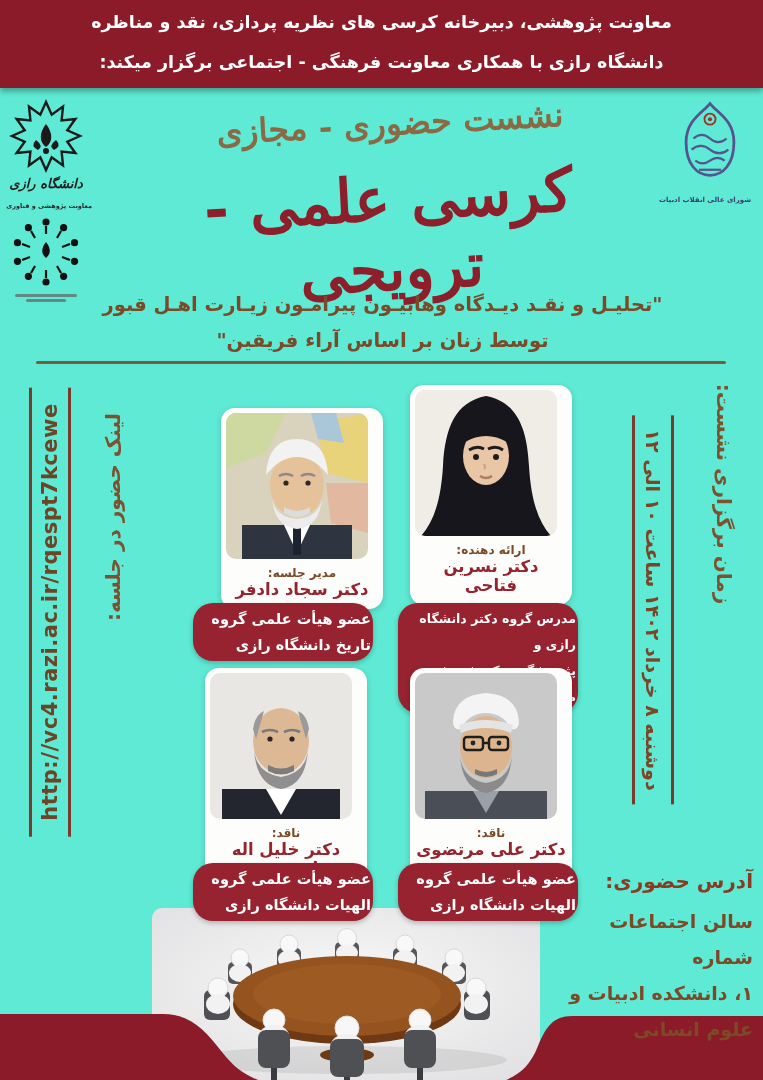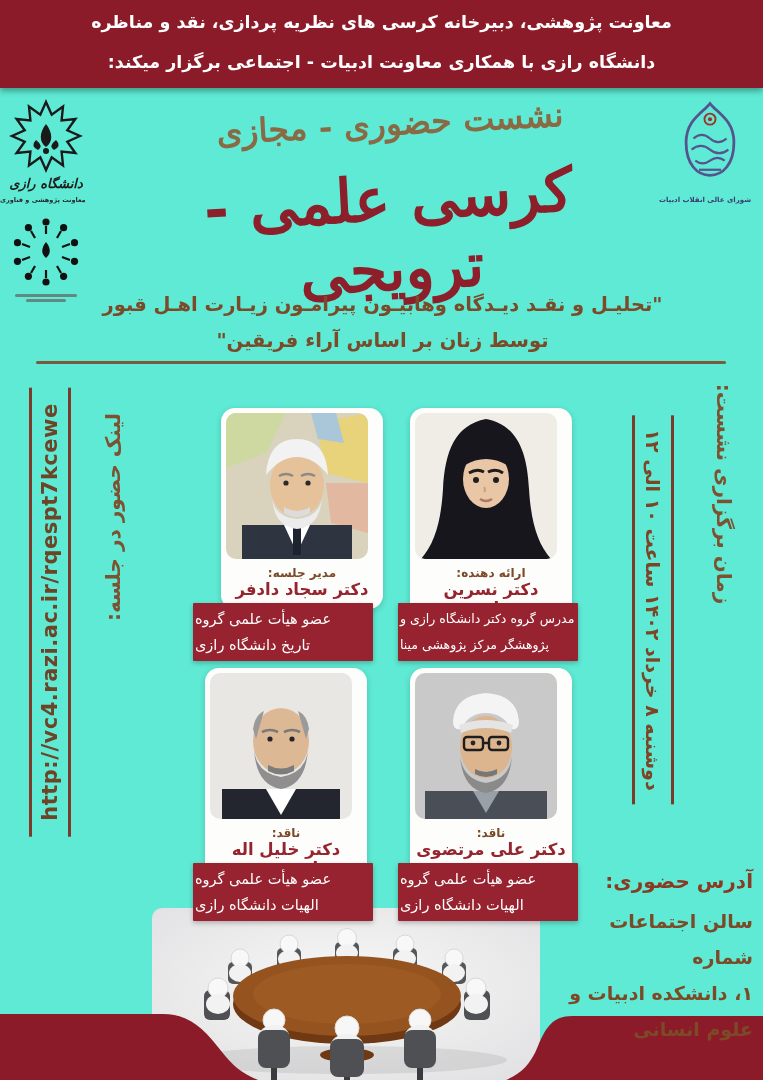--- a/index.html
+++ b/index.html
@@ -34,44 +34,44 @@
   .side-url{font-size:21px;color:#6d4426;direction:ltr;padding:6px 16px;
      border-top:3px solid #7b3a2a;border-bottom:3px solid #7b3a2a;letter-spacing:.5px;}
   
   .card{width:152px;background:#fdfdfc;border-radius:14px;padding:5px 5px 10px;
         box-shadow:0 2px 6px rgba(0,0,0,.18);z-index:4;}
   .card .photo{width:142px;height:146px;border-radius:10px;overflow:hidden;display:block;}
   .card .role{margin-top:7px;text-align:center;font-size:12px;font-weight:bold;
               color:#7d4a28;direction:rtl;}
   .card .name{margin-top:0;text-align:center;font-size:16.5px;font-weight:bold;
               color:#96242e;direction:rtl;}
-  .plate{width:176px;background:#96232f;border-radius:1px;color:#ffffff;
-         text-align:left;font-weight:normal;font-size:14.5px;line-height:26px;
+  .plate{width:176px;background:#96232f;border-radius:20px;color:#ffffff;
+         text-align:right;font-weight:bold;font-size:14.5px;line-height:26px;
          padding:3px 2px;box-shadow:0 2px 5px rgba(0,0,0,.25);z-index:4;direction:rtl;}
   .plate.small{font-size:12.5px;}
   
   .addr{right:10px;top:869px;width:200px;text-align:right;direction:rtl;z-index:4;}
   .addr .ttl{font-size:20px;font-weight:bold;color:#8a3a22;margin-bottom:10px;}
   .addr .ln{font-size:19px;font-weight:bold;color:#7d4a28;line-height:36px;}
   
   .logo-cap{font-size:7px;color:#3c3c70;text-align:center;direction:rtl;font-weight:bold;}
   .razi-title{font-size:13px;font-weight:bold;color:#1c1c1c;text-align:center;direction:rtl;
               font-family:"DejaVu Serif",serif;font-style:italic;}
-  .razi-sub{font-size:6.5px;font-weight:bold;color:#2a2a2a;text-align:left;direction:rtl;}
+  .razi-sub{font-size:6.5px;font-weight:bold;color:#2a2a2a;text-align:right;direction:rtl;margin-top:6px;}
   .cap-bar{height:3px;background:#666;border-radius:2px;opacity:.75;margin:2px auto;}
   .z1{z-index:1}.z2{z-index:2}
 </style>
 </head>
 <body>
 
 <div class="poster">
 
   <div class="abs hdr">
     <div class="l" style="top:12px;">معاونت پژوهشی، دبیرخانه کرسی های نظریه پردازی، نقد و مناظره</div>
-    <div class="l" style="top:52px;">دانشگاه رازی با همکاری معاونت ادبیات - اجتماعی برگزار میکند:</div>
+    <div class="l" style="top:52px;">دانشگاه رازی با همکاری معاونت فرهنگی - اجتماعی برگزار میکند:</div>
   </div>
 
   <svg class="abs" style="left:6px;top:96px;" width="80" height="80" viewBox="0 0 80 80">
     <polygon fill="none" stroke="#1a1a1a" stroke-width="2.4" points="74,40 61.3,45.7 69.4,57 55.6,55.6 57,69.4 45.7,61.3 40,74 34.3,61.3 23,69.4 24.4,55.6 10.6,57 18.7,45.7 6,40 18.7,34.3 10.6,23 24.4,24.4 23,10.6 34.3,18.7 40,6 45.7,18.7 57,10.6 55.6,24.4 69.4,23 61.3,34.3"></polygon>
     <path fill="#1a1a1a" d="M40,28 C33,37 33,46 40,51 C47,46 47,37 40,28 Z"></path>
     <path fill="#1a1a1a" d="M30,44 q-6,6 2,10 q6,-4 -2,-10 Z M50,44 q6,6 -2,10 q-6,-4 2,-10 Z"></path>
     <circle cx="40" cy="55" r="3" fill="#1a1a1a"></circle>
   </svg>
   <div class="abs razi-title" style="left:0;top:176px;width:92px;">دانشگاه رازی</div>
   <div class="abs razi-sub" style="left:0;top:196px;width:92px;">معاونت پژوهشی و فناوری</div>
@@ -151,21 +151,21 @@
       <path d="M75,63 q7,-4 14,0" stroke="#8a8a8a" stroke-width="2.5" fill="none"></path>
     </svg>
     <div class="role">مدیر جلسه:</div>
     <div class="name">دکتر سجاد دادفر</div>
   </div>
   <div class="abs plate" style="left:193px;top:603px;">
     <div>عضو هیأت علمی گروه</div>
     <div>تاریخ دانشگاه رازی</div>
   </div>
 
-  <div class="abs card" style="left:410px;top:408px;">
+  <div class="abs card" style="left:410px;top:385px;">
     <svg class="photo" viewBox="0 0 142 146">
       <rect width="142" height="146" fill="#f0ede6"></rect>
       <path d="M71,6 C40,12 30,38 28,76 C26,108 20,130 6,146 L136,146 C122,130 116,108 114,76 C112,38 102,12 71,6 Z" fill="#16161c"></path>
       <ellipse cx="71" cy="66" rx="23" ry="29" fill="#e9c6a6"></ellipse>
       <path d="M50,52 Q53,34 71,34 Q89,34 92,52 Q82,46 71,46 Q60,46 50,52 Z" fill="#16161c"></path>
       <path d="M54,60 q8,-5 15,-1" stroke="#1c1c1c" stroke-width="3" fill="none"></path>
       <path d="M73,59 q8,-4 15,1" stroke="#1c1c1c" stroke-width="3" fill="none"></path>
       <circle cx="61" cy="67" r="3" fill="#1e1e1e"></circle>
         <circle cx="81" cy="67" r="3" fill="#1e1e1e"></circle>
       <path d="M65,86 q6,4 12,0" stroke="#b07a64" stroke-width="2.5" fill="none"></path>

